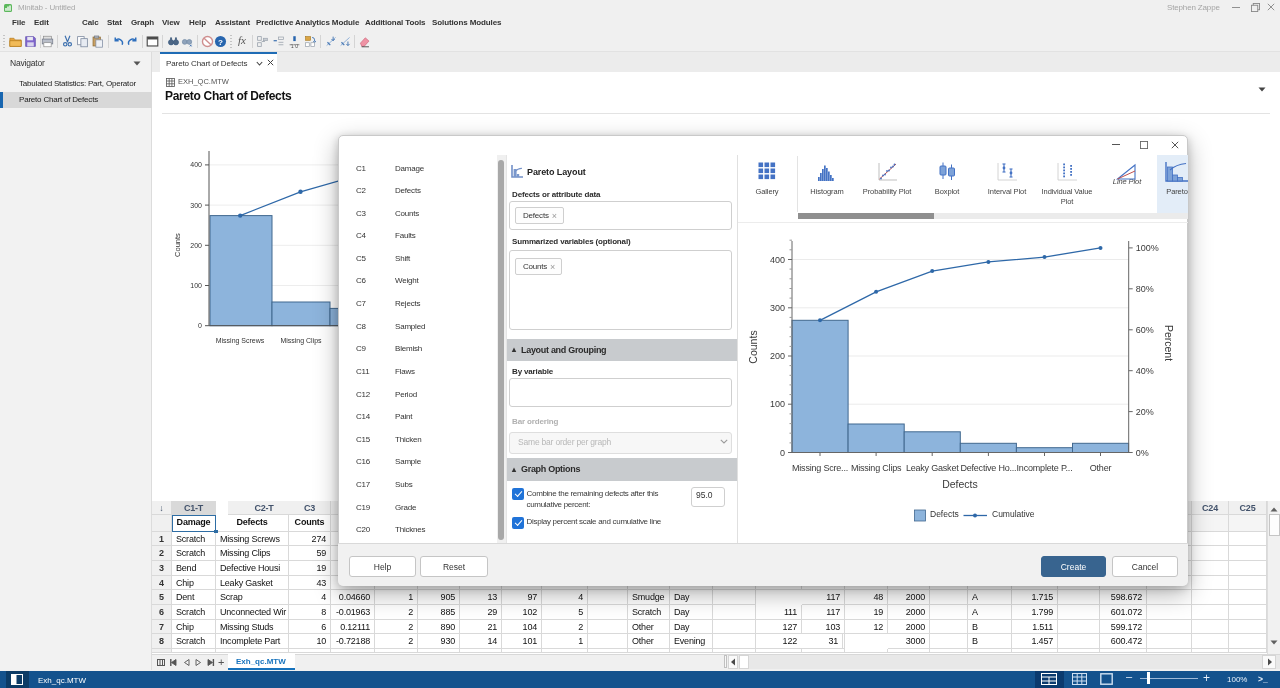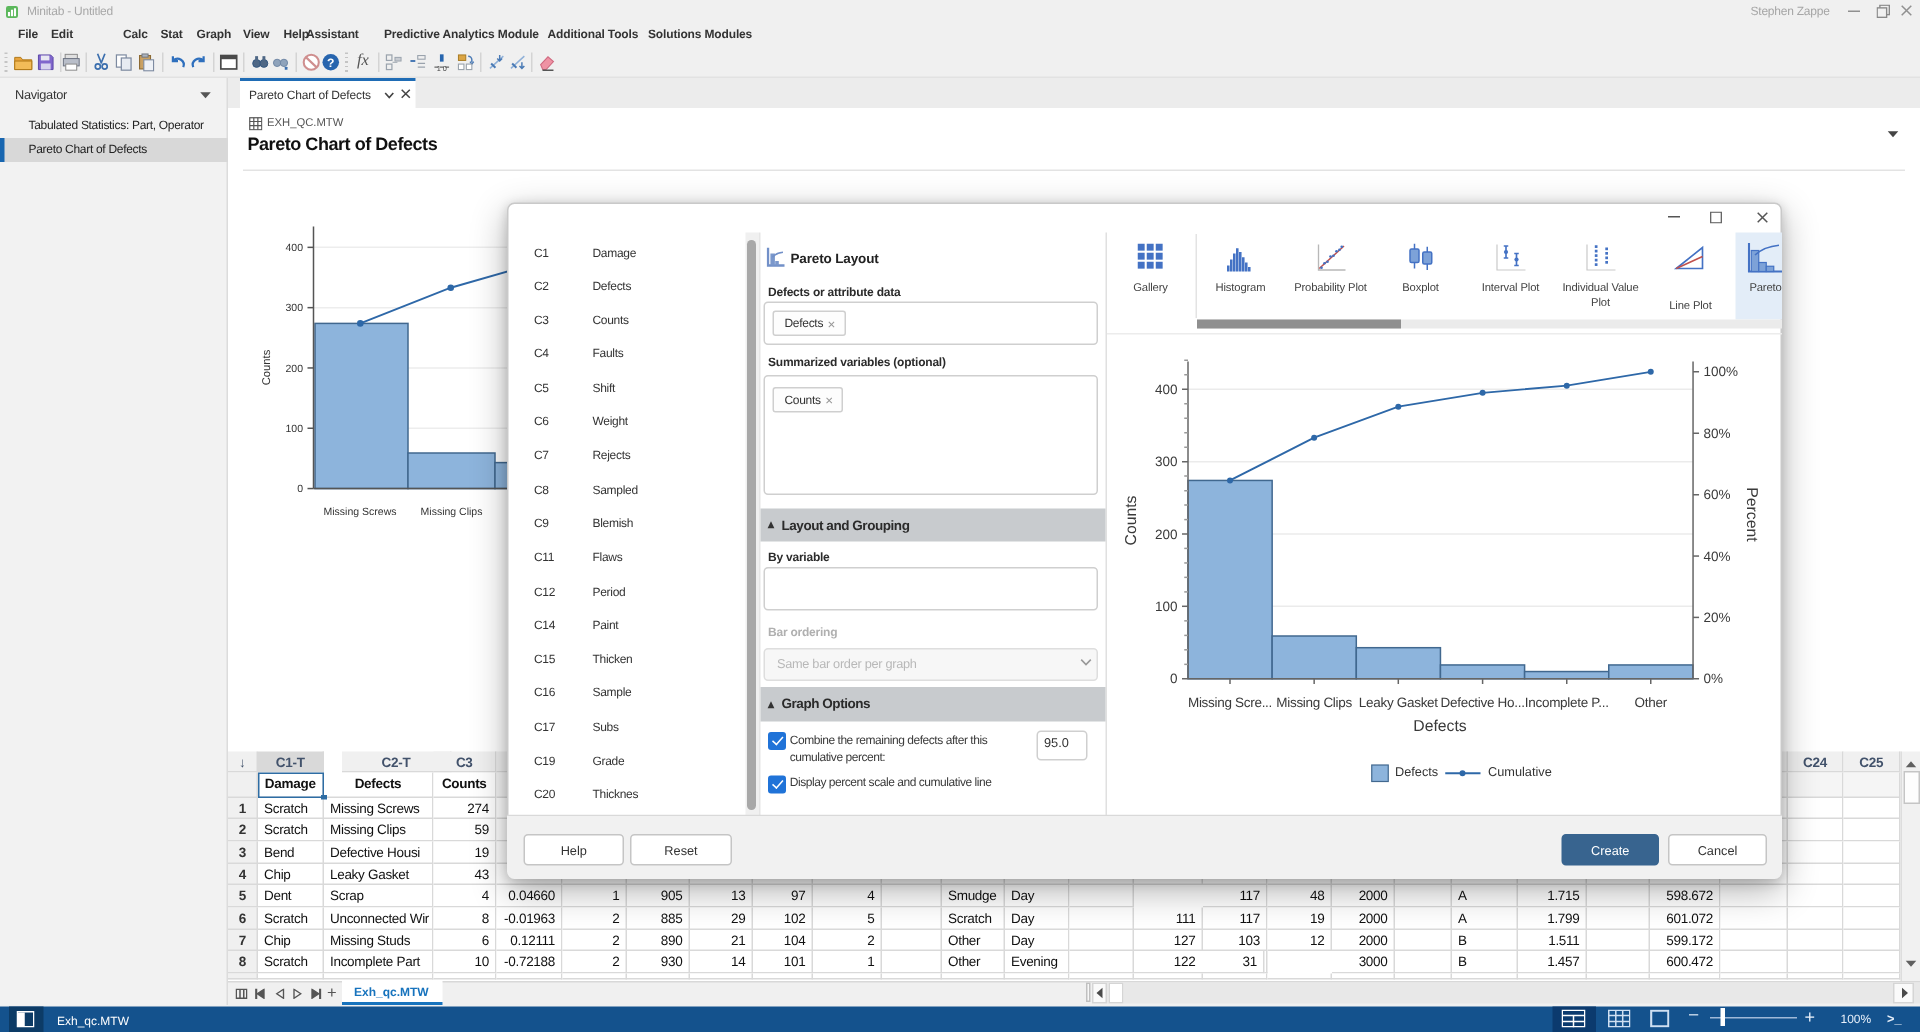--- a/index.html
+++ b/index.html
@@ -69,21 +69,21 @@
       <path d="M0.8 0.8 L7.2 7.2 M7.2 0.8 L0.8 7.2" stroke="#909090" stroke-width="1"></path>
     </svg>
   <span class="menu" style="left:12px;">File</span>
 <span class="menu" style="left:34px;">Edit</span>
 <span class="menu" style="left:56px;margin-top:36px;">Data</span>
 <span class="menu" style="left:82px;">Calc</span>
 <span class="menu" style="left:107px;">Stat</span>
 <span class="menu" style="left:131px;">Graph</span>
 <span class="menu" style="left:162px;">View</span>
 <span class="menu" style="left:189px;">Help</span>
-<span class="menu" style="left:204px;">Assistant</span>
+<span class="menu" style="left:215px;">Assistant</span>
 <span class="menu" style="left:256px;">Predictive Analytics Module</span>
 <span class="menu" style="left:365px;">Additional Tools</span>
 <span class="menu" style="left:432px;">Solutions Modules</span>
   <div class="abs" style="left:3px;top:35px;width:2px;height:13px;background:repeating-linear-gradient(#c4c4c4 0 1px, transparent 1px 3px);"></div>
 <svg class="abs" style="left:8.5px;top:35px;" width="13" height="13" viewBox="0 0 16 16">
       <path d="M1 4 l5 0 1.5 2 7.5 0 0 8 -14 0 z" fill="#e8a33d" stroke="#b07818" stroke-width="0.8"></path>
       <path d="M1 7 l14 0 0 7 -14 0 z" fill="#f2bb58" stroke="#b07818" stroke-width="0.8"></path>
     </svg>
 <svg class="abs" style="left:23.5px;top:35px;" width="13" height="13" viewBox="0 0 16 16">
       <path d="M2 2 h10 l2 2 v10 h-12 z" fill="#8066cc" stroke="#5b48a8" stroke-width="0.8"></path>
@@ -770,21 +770,21 @@
         <rect x="8.5" y="14" width="5" height="6" fill="#7da2d8" stroke="#4472c4" stroke-width="0.8"></rect>
         <rect x="13.5" y="16.5" width="5" height="3.5" fill="#7da2d8" stroke="#4472c4" stroke-width="0.8"></rect>
         <path d="M6 9 Q12 3.5 22 2.5" fill="none" stroke="#4472c4" stroke-width="1.1"></path>
       </svg>
 <div class="abs glab" style="left:727px;top:186.5px;width:80px;">Gallery</div>
 <div class="abs glab" style="left:787px;top:186.5px;width:80px;">Histogram</div>
 <div class="abs glab" style="left:847px;top:186.5px;width:80px;">Probability Plot</div>
 <div class="abs glab" style="left:907px;top:186.5px;width:80px;">Boxplot</div>
 <div class="abs glab" style="left:967px;top:186.5px;width:80px;">Interval Plot</div>
 <div class="abs glab" style="left:1027px;top:186.5px;width:80px;">Individual Value<div>Plot</div></div>
-<div class="abs glab" style="left:1087px;top:199px;width:80px;">Line Plot</div>
+<div class="abs glab" style="left:1087px;top:177px;width:80px;font-style:italic;">Line Plot</div>
 <div class="abs glab" style="left:1137px;top:186.5px;width:80px;">Pareto</div>
 <div class="abs" style="left:797px;top:156px;width:1px;height:56px;background:#e3e3e3;z-index:21;"></div>
 <div class="abs" style="left:798px;top:213px;width:390px;height:6px;background:#ebebeb;z-index:21;"></div>
 <div class="abs" style="left:798px;top:213px;width:136px;height:6px;background:#8f8f8f;z-index:22;"></div>
 <div class="abs" style="left:738px;top:222px;width:450px;height:1px;background:#ececec;z-index:21;"></div>
   <svg class="abs" style="left:738px;top:223px;" width="450" height="322" viewBox="738 223 450 322">
 <line x1="792.0" y1="404.2" x2="1128.7" y2="404.2" stroke="#ebebeb" stroke-width="1"></line>
 <line x1="792.0" y1="356.0" x2="1128.7" y2="356.0" stroke="#ebebeb" stroke-width="1"></line>
 <line x1="792.0" y1="307.8" x2="1128.7" y2="307.8" stroke="#ebebeb" stroke-width="1"></line>
 <line x1="792.0" y1="259.5" x2="1128.7" y2="259.5" stroke="#ebebeb" stroke-width="1"></line>

